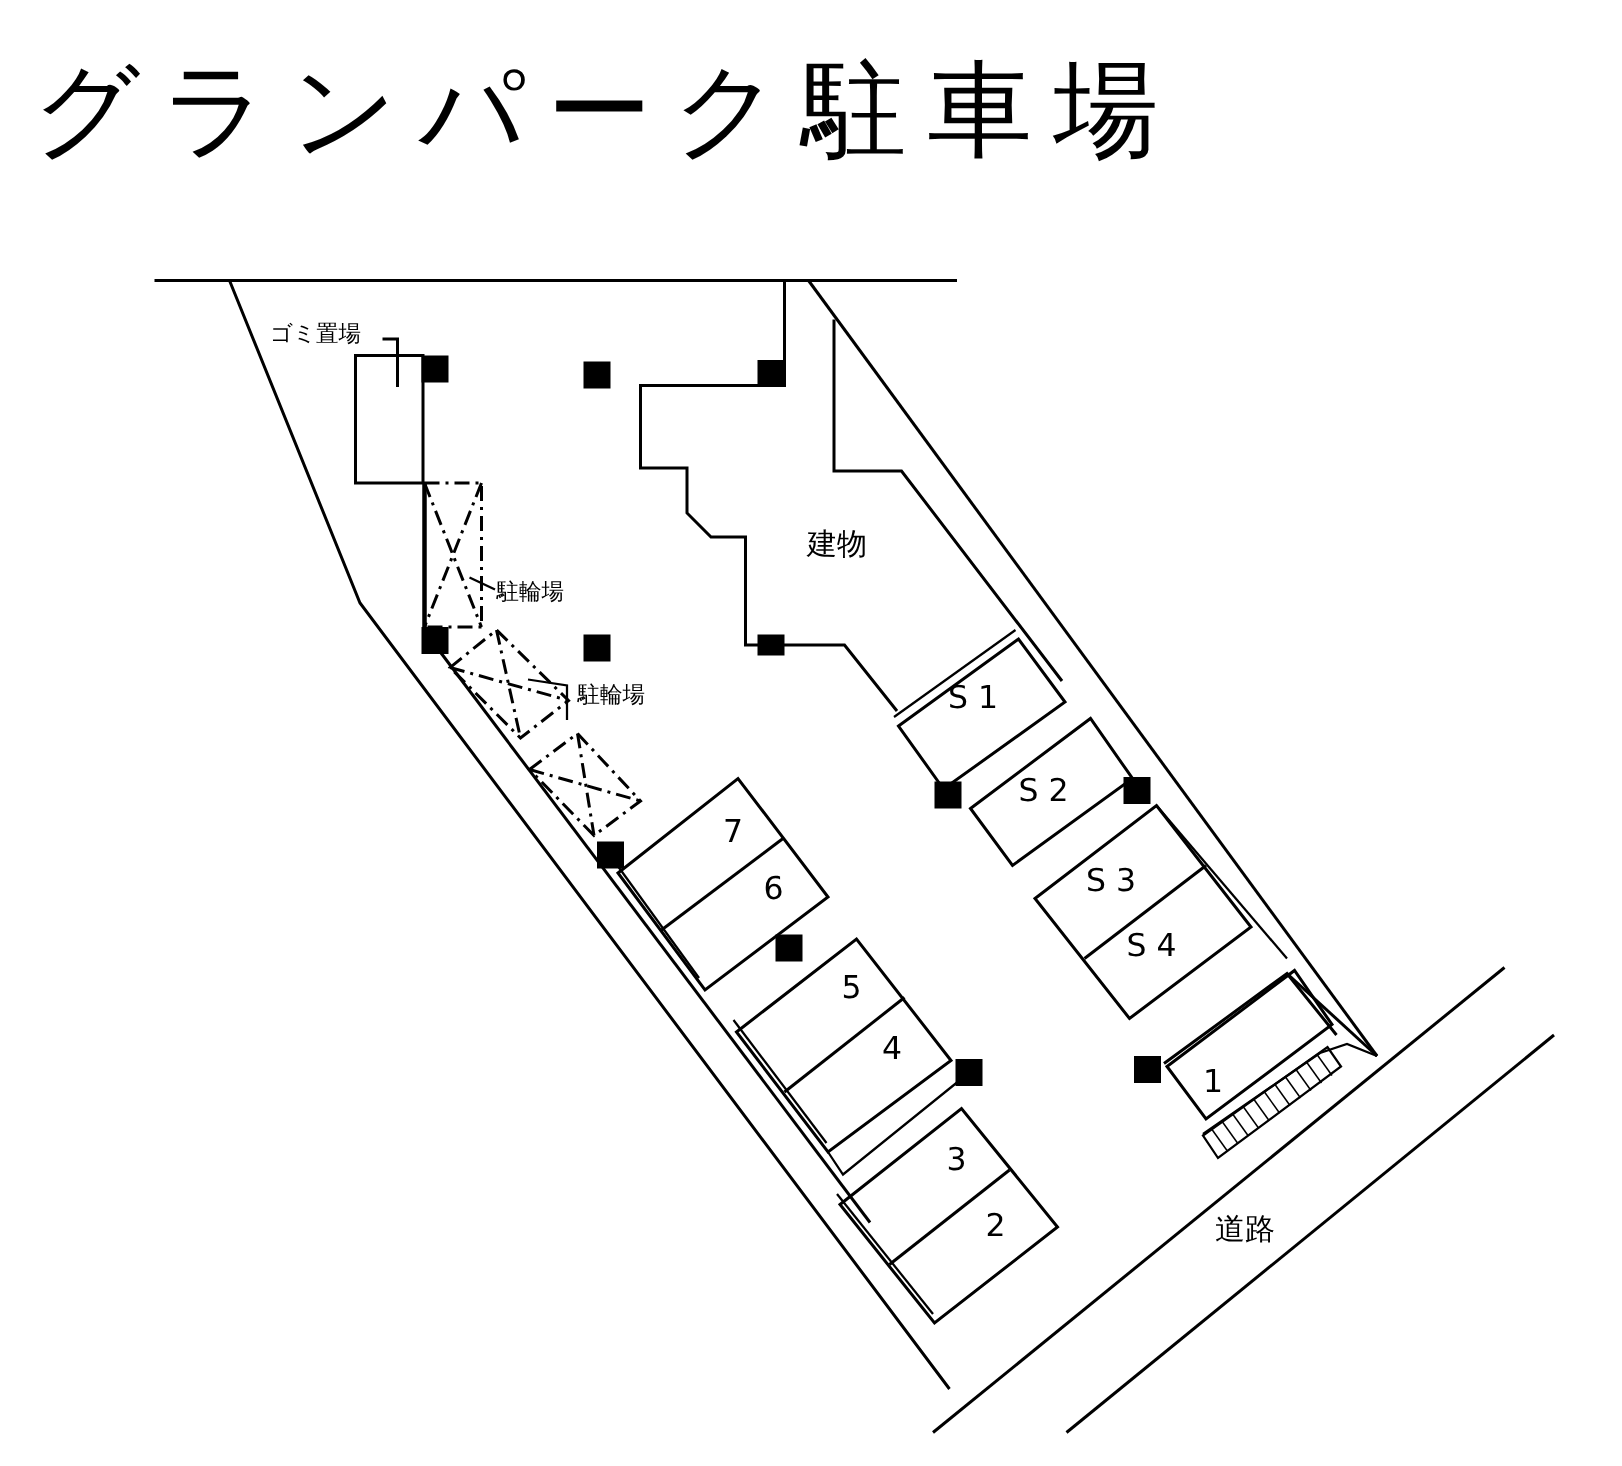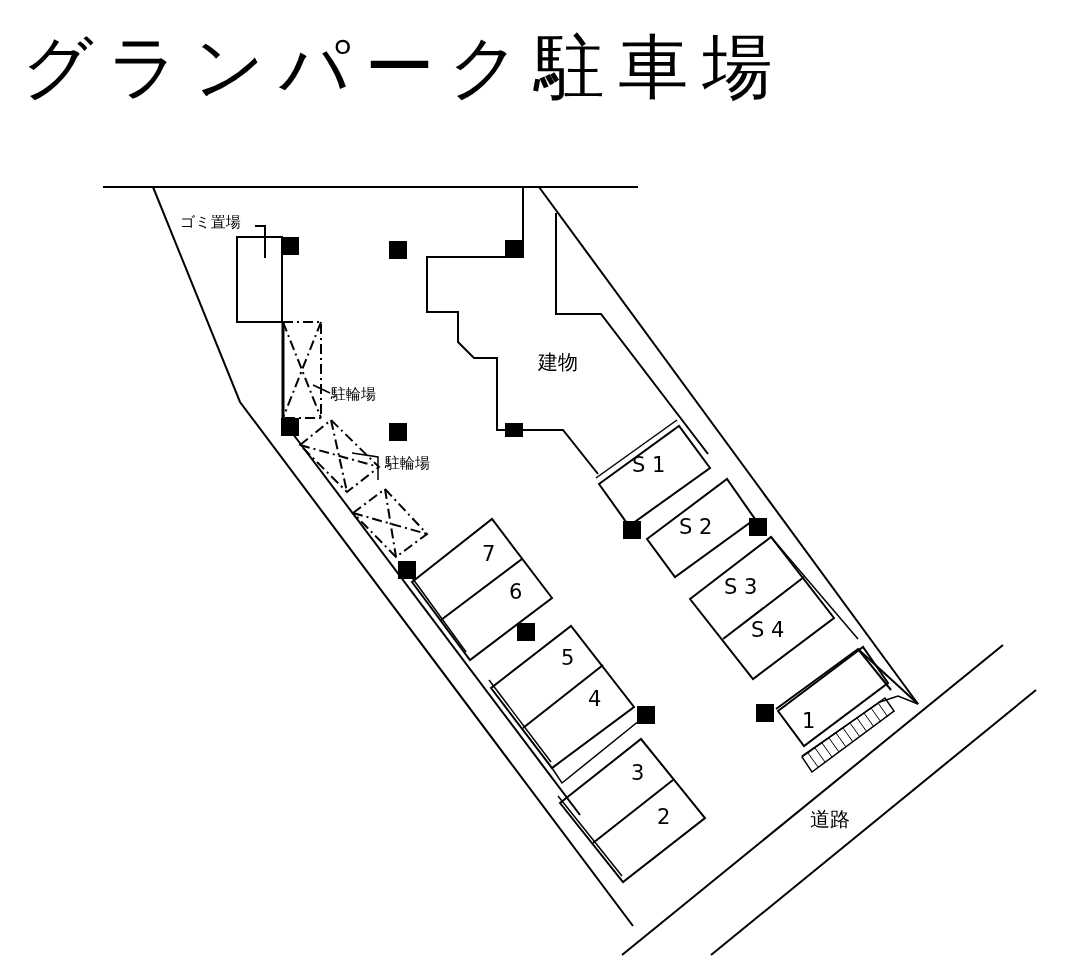--- a/index.html
+++ b/index.html
@@ -1,19 +1,19 @@
 <!DOCTYPE html>
 <html><head>
   <meta charset="utf-8">
   <style>
     html, body { margin: 0; padding: 0; background: #ffffff; }
     body { width: 1081px; height: 977px; position: relative; overflow: hidden; font-family: "DejaVu Sans", sans-serif; }
     .title {
       position: absolute; left: 22px; top: 38px;
-      font-family: Liberation Mono, monospace;
+      font-family: Liberation Sans, sans-serif;
       font-size: 70px; letter-spacing: 14px; color: #000; line-height: 1;
       white-space: nowrap;
     }
     svg { position: absolute; left: 0; top: 0; }
     .ln { stroke: #000; stroke-width: 2; fill: none; }
     .thin { stroke: #000; stroke-width: 1.5; fill: none; }
     .thick { stroke: #000; stroke-width: 3; fill: none; }
     .dash { stroke: #000; stroke-width: 2; fill: none; stroke-dasharray: 10 4 2 4; }
     .hatch { stroke: #000; stroke-width: 1; }
     .post { fill: #000; }

